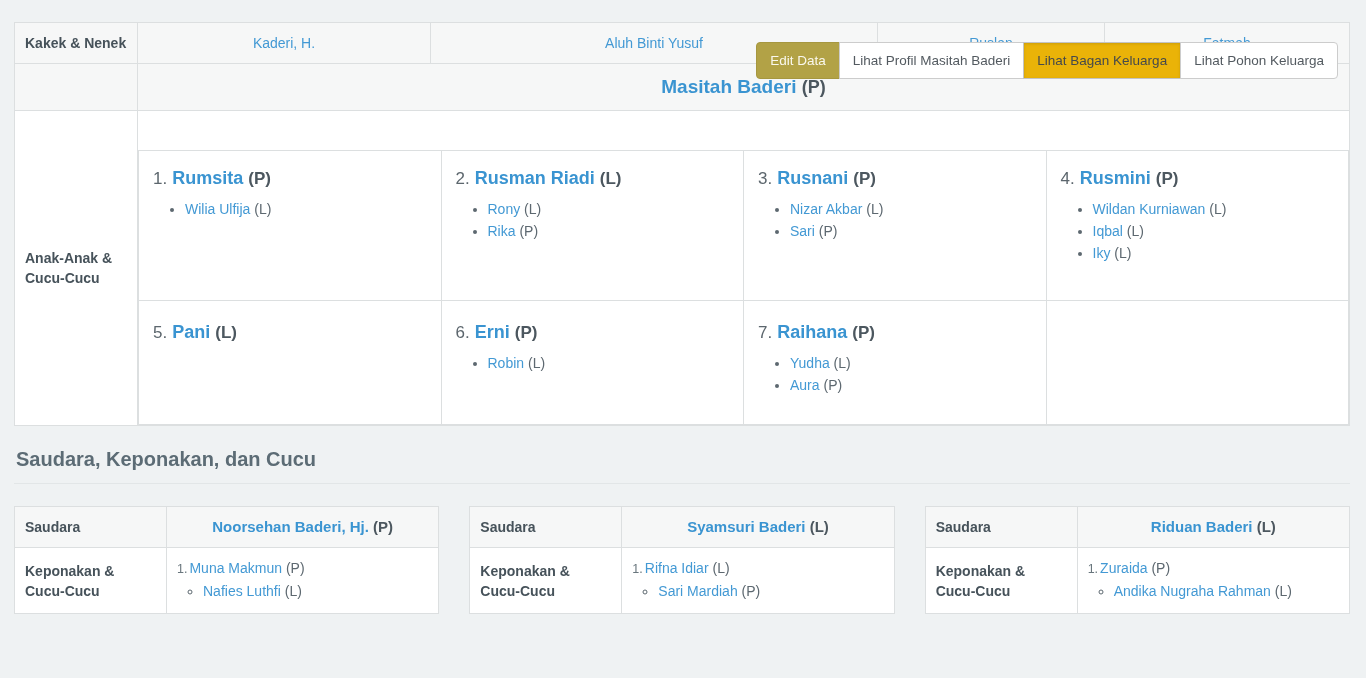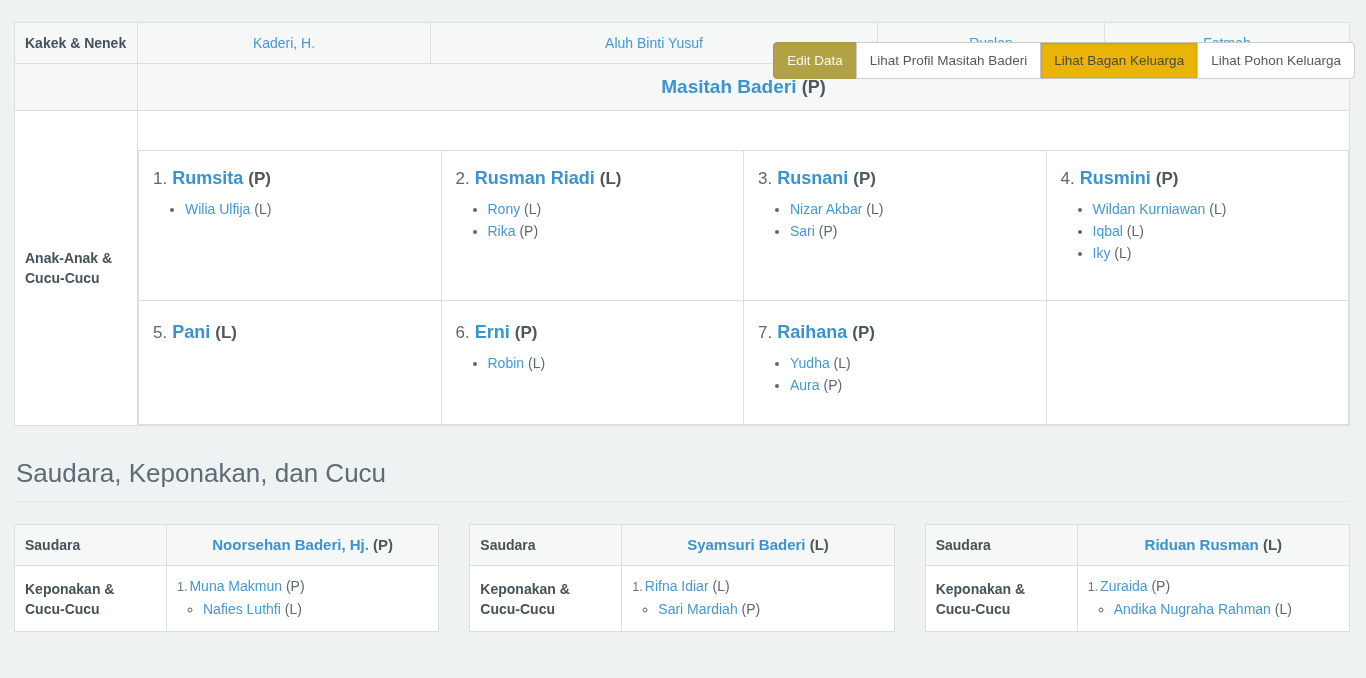--- a/index.html
+++ b/index.html
@@ -26,21 +26,21 @@
   .page-header h1 small {
     font-size: 22px;
     color: #97a3ab;
     font-weight: normal;
   }
 
   
   .btn-group {
     position: absolute;
     top: 20px;
-    right: 11px;
+    right: 28px;
     display: flex;
   }
   .btn {
     font-family: "Liberation Sans", sans-serif;
     font-size: 13.5px;
     color: #535a60;
     background: #ffffff;
     border: 1px solid #cccccc;
     padding: 10px 13px;
     margin-left: -1px;
@@ -109,24 +109,24 @@
   ul.disc {
     list-style: disc;
     margin: 8px 0 0 0;
     padding-left: 32px;
     color: #5d6870;
   }
   ul.disc li { margin: 3px 0; line-height: 19px; }
 
   
   .section-heading {
-    margin-top: 32px;
+    margin-top: 22px;
     padding: 0 2px 12px 2px;
-    font-size: 26px;
-    font-weight: normal;
+    font-size: 20px;
+    font-weight: bold;
     color: #5c6c75;
     border-bottom: 1px solid #e2e6e7;
   }
   .cards { display: flex; gap: 30px; margin-top: 22px; }
   .card-wrap { flex: 1; }
   table.card th { width: 152px; }
   td.card-name {
     text-align: center;
     font-size: 15px;
     line-height: 20px;
@@ -283,21 +283,21 @@
         </tr>
       </tbody>
         </table>
     </div>
 
     <div class="card-wrap">
       <table class="tbl card">
         <tbody>
             <tr class="stripe">
           <th>Saudara</th>
-          <td class="card-name"><a>Riduan Rusman</a> <span class="g-bold">(L)</span></td>
+          <td class="card-name"><a>Riduan Baderi</a> <span class="g-bold">(L)</span></td>
         </tr>
         <tr>
           <th class="top">Keponakan &amp; Cucu-Cucu</th>
           <td class="card-list">
             <div class="oli">
               <span class="onum">1.</span><a>Zuraida</a> <span class="g">(P)</span>
               <ul class="circ">
                 <li><a>Andika Nugraha Rahman</a> <span class="g">(L)</span></li>
               </ul>
             </div>

